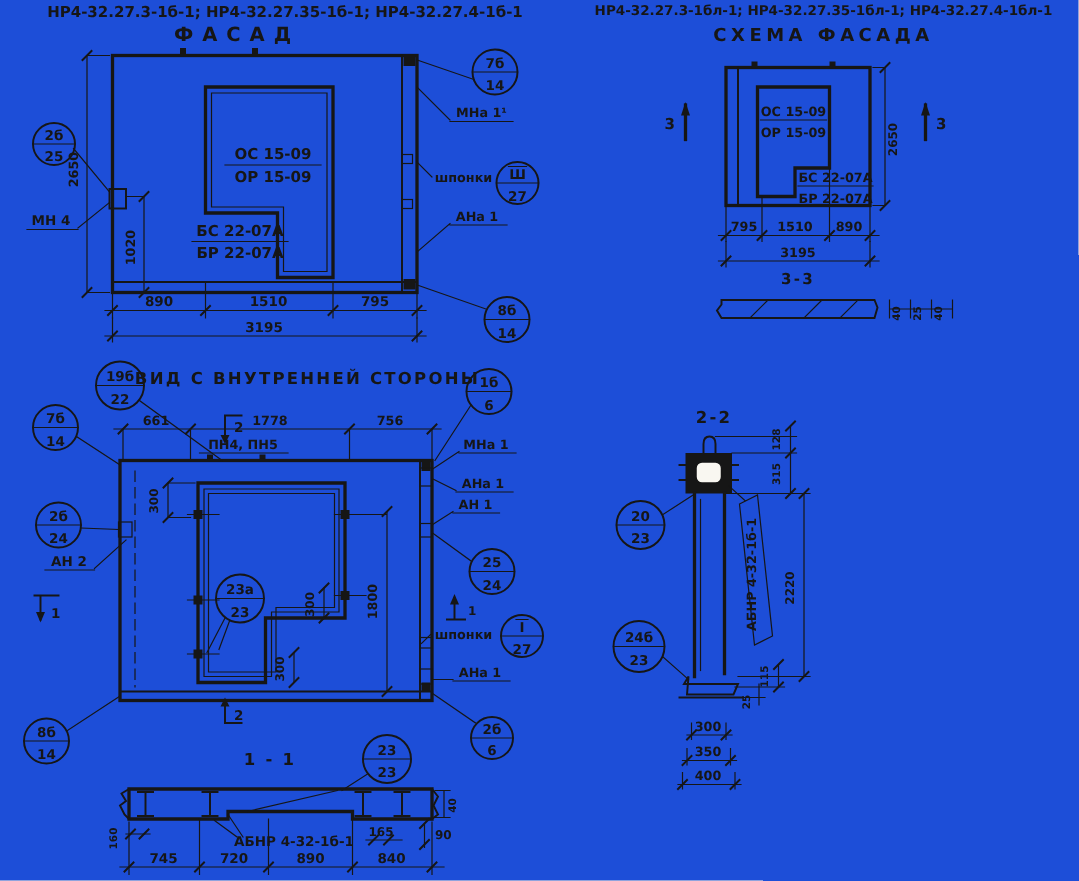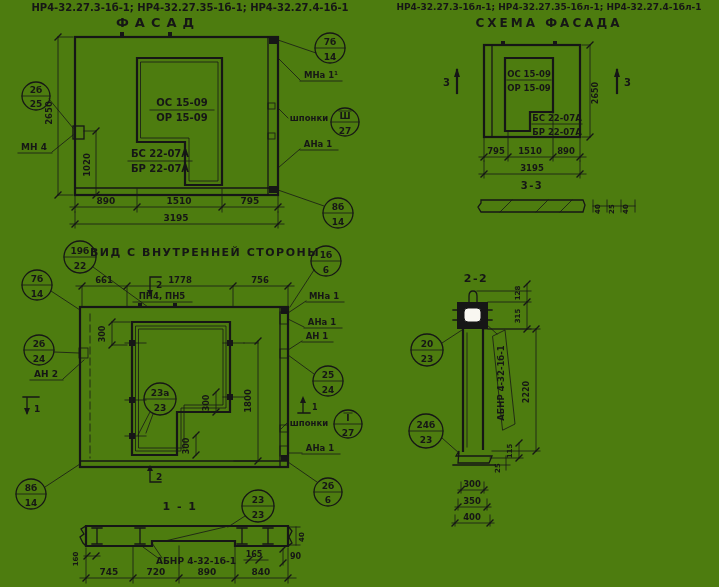--- a/index.html
+++ b/index.html
@@ -1,16 +1,16 @@
 <!DOCTYPE html>
 <html><head>
 <meta charset="utf-8">
 <style>
   html,body{margin:0;padding:0;background:#e9e7e1;}
-  .sheet{position:relative;width:719px;height:587px;background:#4d7c0f;overflow:hidden;}
+  .sheet{position:relative;width:719px;height:587px;background:#1d4ed8;overflow:hidden;}
   svg{position:absolute;left:0;top:0;}
   svg text{font-family:"DejaVu Sans","Liberation Sans",sans-serif;font-weight:bold;fill:#161616;text-anchor:middle;}
   .t7{font-size:7px}.t8{font-size:8px}.t85{font-size:8.5px}.t9{font-size:9px}
   .t10{font-size:10px}.t11{font-size:11px}.t12{font-size:12px}.t13{font-size:13px}
   .sp3{letter-spacing:3px}.sp6{letter-spacing:6px}.sp1{letter-spacing:1.5px}
   .ta-s{text-anchor:start}.ta-e{text-anchor:end}
   .ln{stroke:#161616;fill:none;stroke-width:1.3;stroke-linecap:square;}
   .lt{stroke-width:0.8}
   .lk{stroke-width:2.2}
   .fill{fill:#161616;stroke:none}

